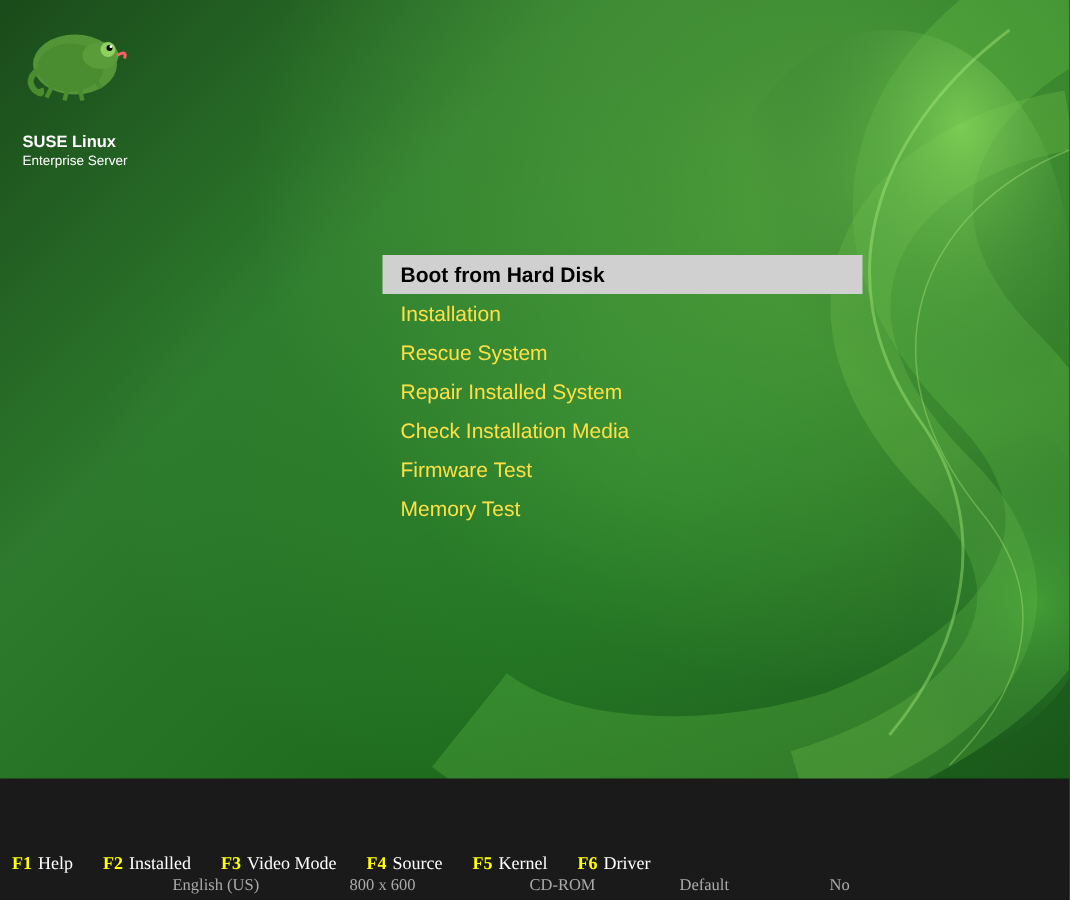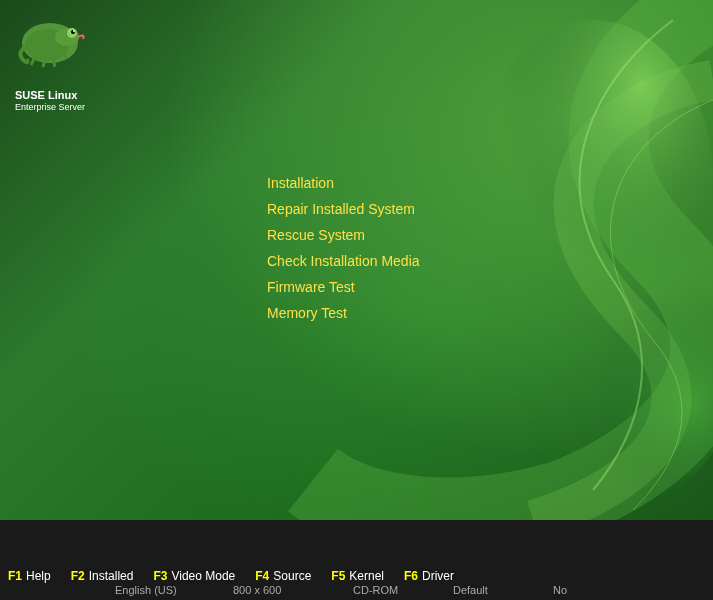--- a/index.html
+++ b/index.html
@@ -109,20 +109,21 @@
       z-index: 10;
       display: flex;
       flex-direction: column;
       gap: 1px;
     }
 
     .status-row {
       display: flex;
       gap: 20px;
       align-items: flex-end;
+      font-family: Liberation Serif, serif;
     }
 
     .status-key {
       color: #ffff00;
       font-weight: bold;
     }
 
     .status-label {
       color: #ffffff;
       margin-top: 45px;
@@ -207,23 +208,24 @@
     <line x1="38" y1="44" x2="40" y2="52" stroke="#4a8c30" stroke-width="3"></line>
     <line x1="48" y1="36" x2="52" y2="44" stroke="#4a8c30" stroke-width="3"></line>
   </svg>
   <div class="logo-text">
     <div class="suse">SUSE Linux</div>
     <div>Enterprise Server</div>
   </div>
 </div>
 
 <div class="menu-container">
+  <div class="menu-item selected">Boot from Hard Disk</div>
   <div class="menu-item">Installation</div>
+  <div class="menu-item">Rescue System</div>
   <div class="menu-item">Repair Installed System</div>
-  <div class="menu-item">Rescue System</div>
   <div class="menu-item">Check Installation Media</div>
   <div class="menu-item">Firmware Test</div>
   <div class="menu-item">Memory Test</div>
 </div>
 
 <div class="cursor">|</div>
 
 <div class="status-bar">
   <div class="status-row">
     <div class="status-item">

